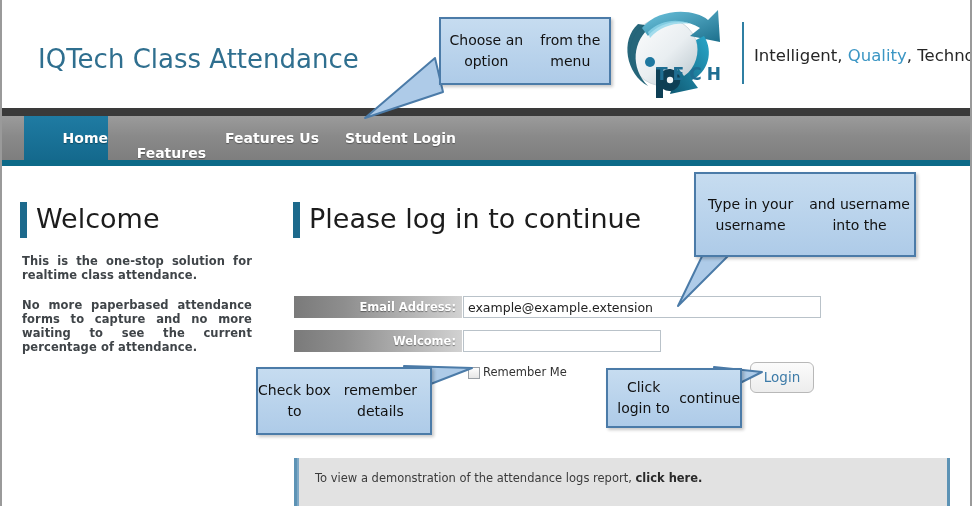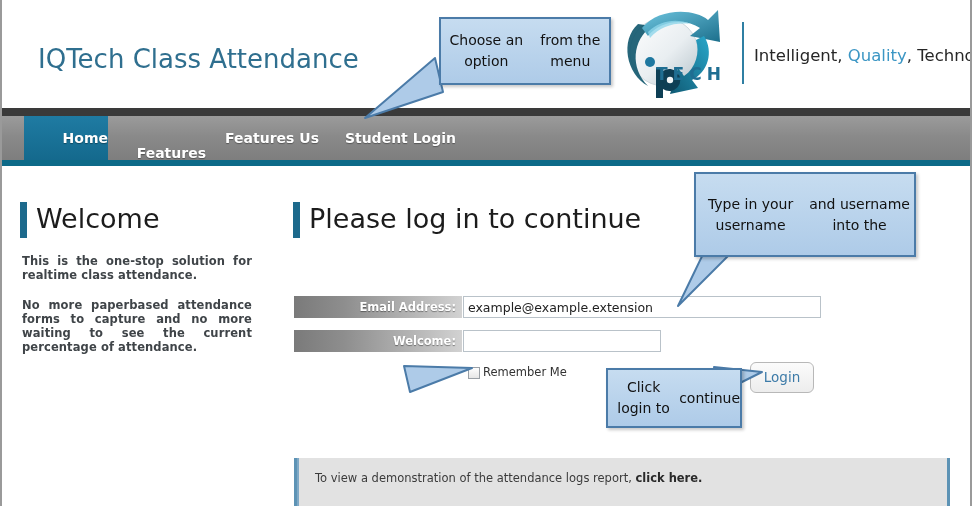--- a/index.html
+++ b/index.html
@@ -373,20 +373,24 @@
   <div class="callout" style="left:668px;top:172px;width:222px;height:85px;">
     <div>Type in your username</div>
     <div>and username into the</div>
   </div>
 
   <div class="callout-tail" style="left:398px;top:362px;width:80px;height:34px;">
     <svg width="80" height="34" viewBox="0 0 80 34">
       <polygon points="4,4 10,30 72,6" fill="#aecbe8" stroke="#4b7ba8" stroke-width="2" stroke-linejoin="round"></polygon>
     </svg>
   </div>
+  <div class="callout" style="left:230px;top:367px;width:176px;height:68px;">
+    <div>Check  box to</div>
+    <div>remember  details</div>
+  </div>
 
   <div class="callout-tail" style="left:710px;top:363px;width:60px;height:34px;">
     <svg width="60" height="34" viewBox="0 0 60 34">
       <polygon points="2,4 8,30 50,9" fill="#aecbe8" stroke="#4b7ba8" stroke-width="2" stroke-linejoin="round"></polygon>
     </svg>
   </div>
   <div class="callout" style="left:580px;top:368px;width:136px;height:60px;">
     <div>Click login to</div>
     <div>continue</div>
   </div>

